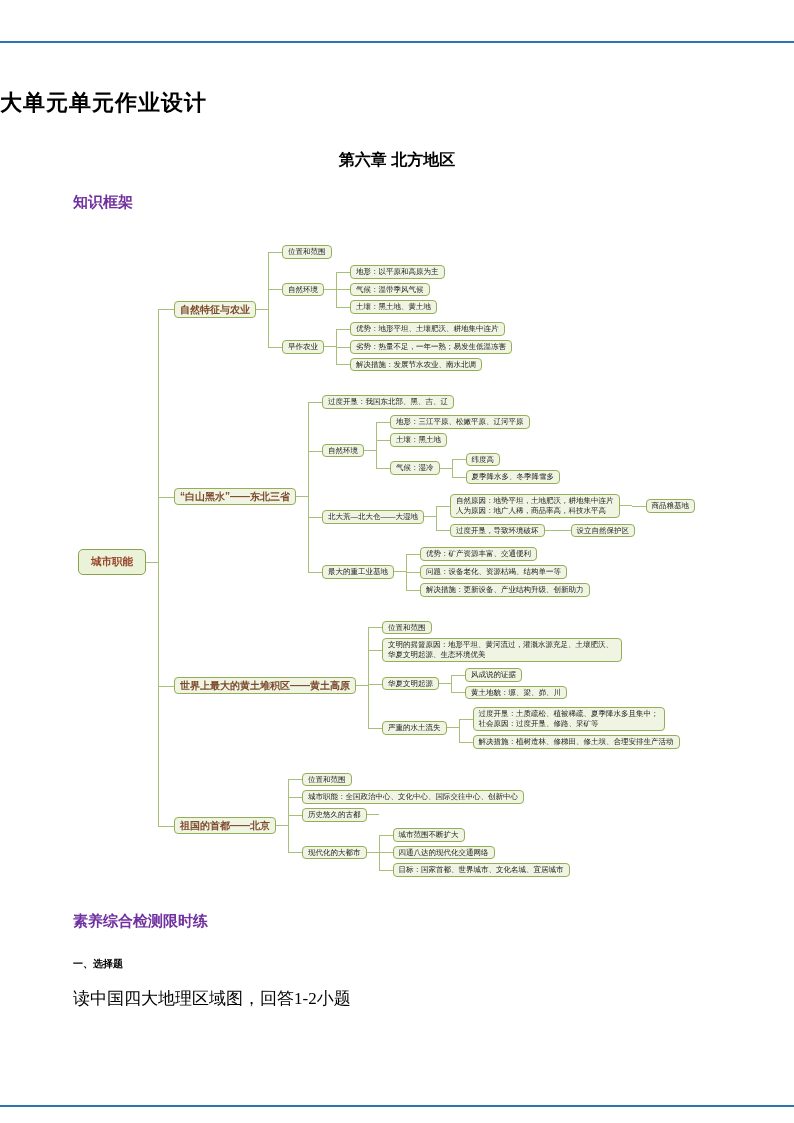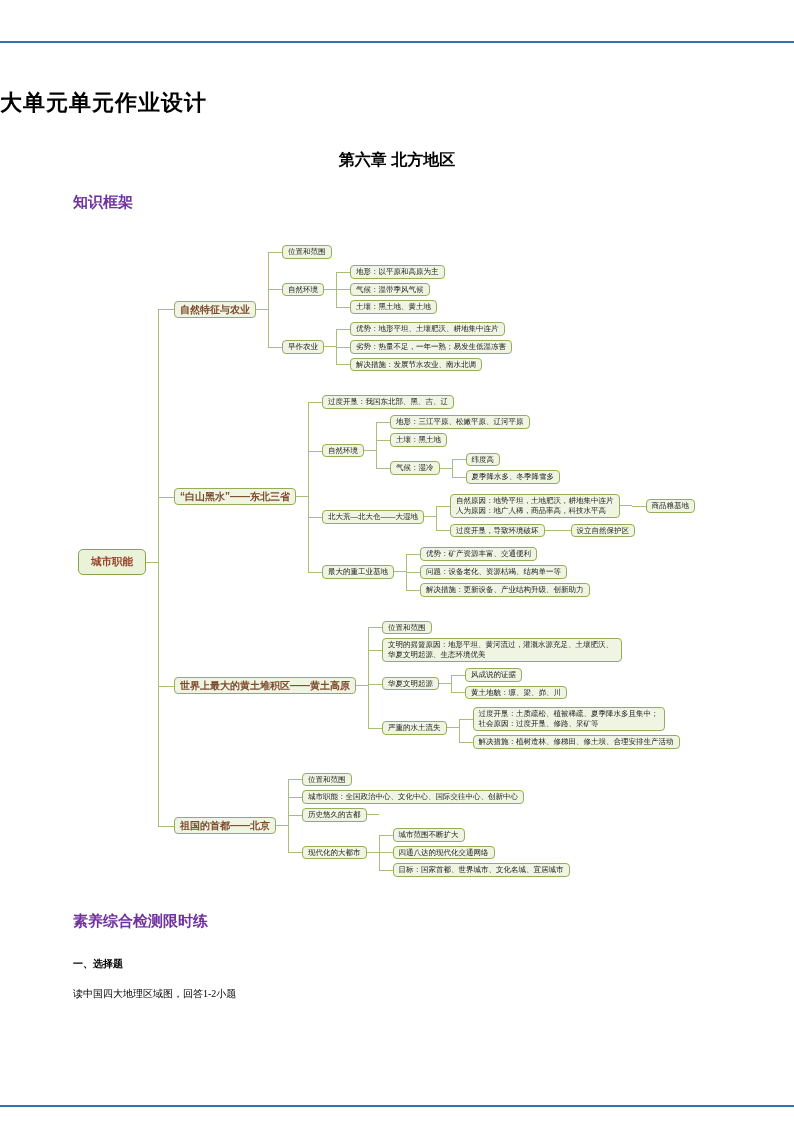--- a/index.html
+++ b/index.html
@@ -41,21 +41,21 @@
   .depth0 > .tbox {
     font-size: 10.5px; font-weight: bold; color: #97432a;
     padding: 5px 12px; border-radius: 5px; background: #eaf2d8; border-color: #88a24d;
   }
   .depth0 > .tchildren > .tnode { padding-top: 9px; padding-bottom: 9px; padding-left: 16px; }
   .depth0 > .tchildren > .tnode::before { width: 16px; }
   .depth1 > .tbox { font-weight: bold; font-size: 10px; color: #7d4a2e; }
 
   
   .question-type { margin: 26px 0 0 73px; font-size: 10px; font-weight: bold; }
-  .question-intro { margin: 16px 0 0 73px; font-size: 10px; font-family: "Liberation Serif", serif; }
+  .question-intro { margin: 16px 0 0 73px; font-size: 17px; font-family: "Liberation Serif", serif; }
 </style>
 </head>
 <body>
 
 <div class="page">
   <div class="rule top"></div>
 
   <h1 class="page-title">大单元单元作业设计</h1>
   <h2 class="chapter-title">第六章 北方地区</h2>
 

